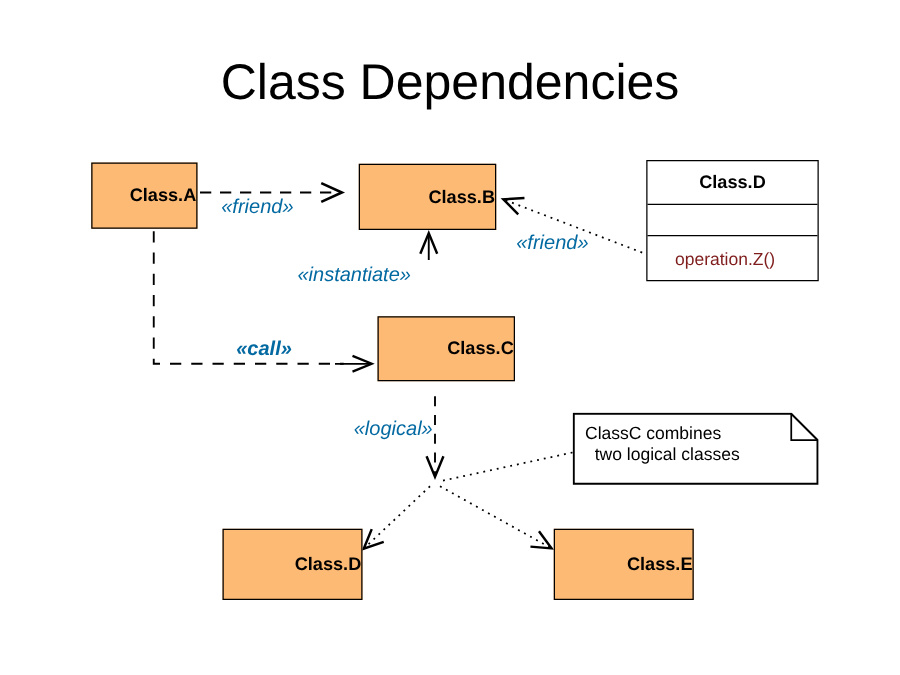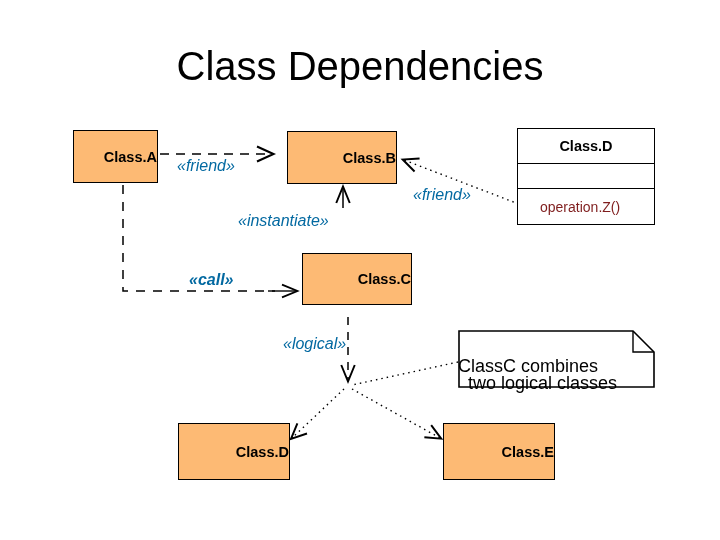--- a/index.html
+++ b/index.html
@@ -88,27 +88,26 @@
   
   #note {
     position: absolute;
     left: 458px;
     top: 330px;
     width: 197px;
     height: 58px;
   }
   #note .note-text {
     position: absolute;
-    left: 0;
+    left: 10px;
     top: 8px;
-    font-size: 18px;
+    font-size: 14px;
     line-height: 17px;
     color: #000000;
     white-space: pre;
-    margin-top: 20px;
   }
   svg.layer {
     position: absolute;
     left: 0;
     top: 0;
     width: 720px;
     height: 540px;
     pointer-events: none;
   }
 </style>

